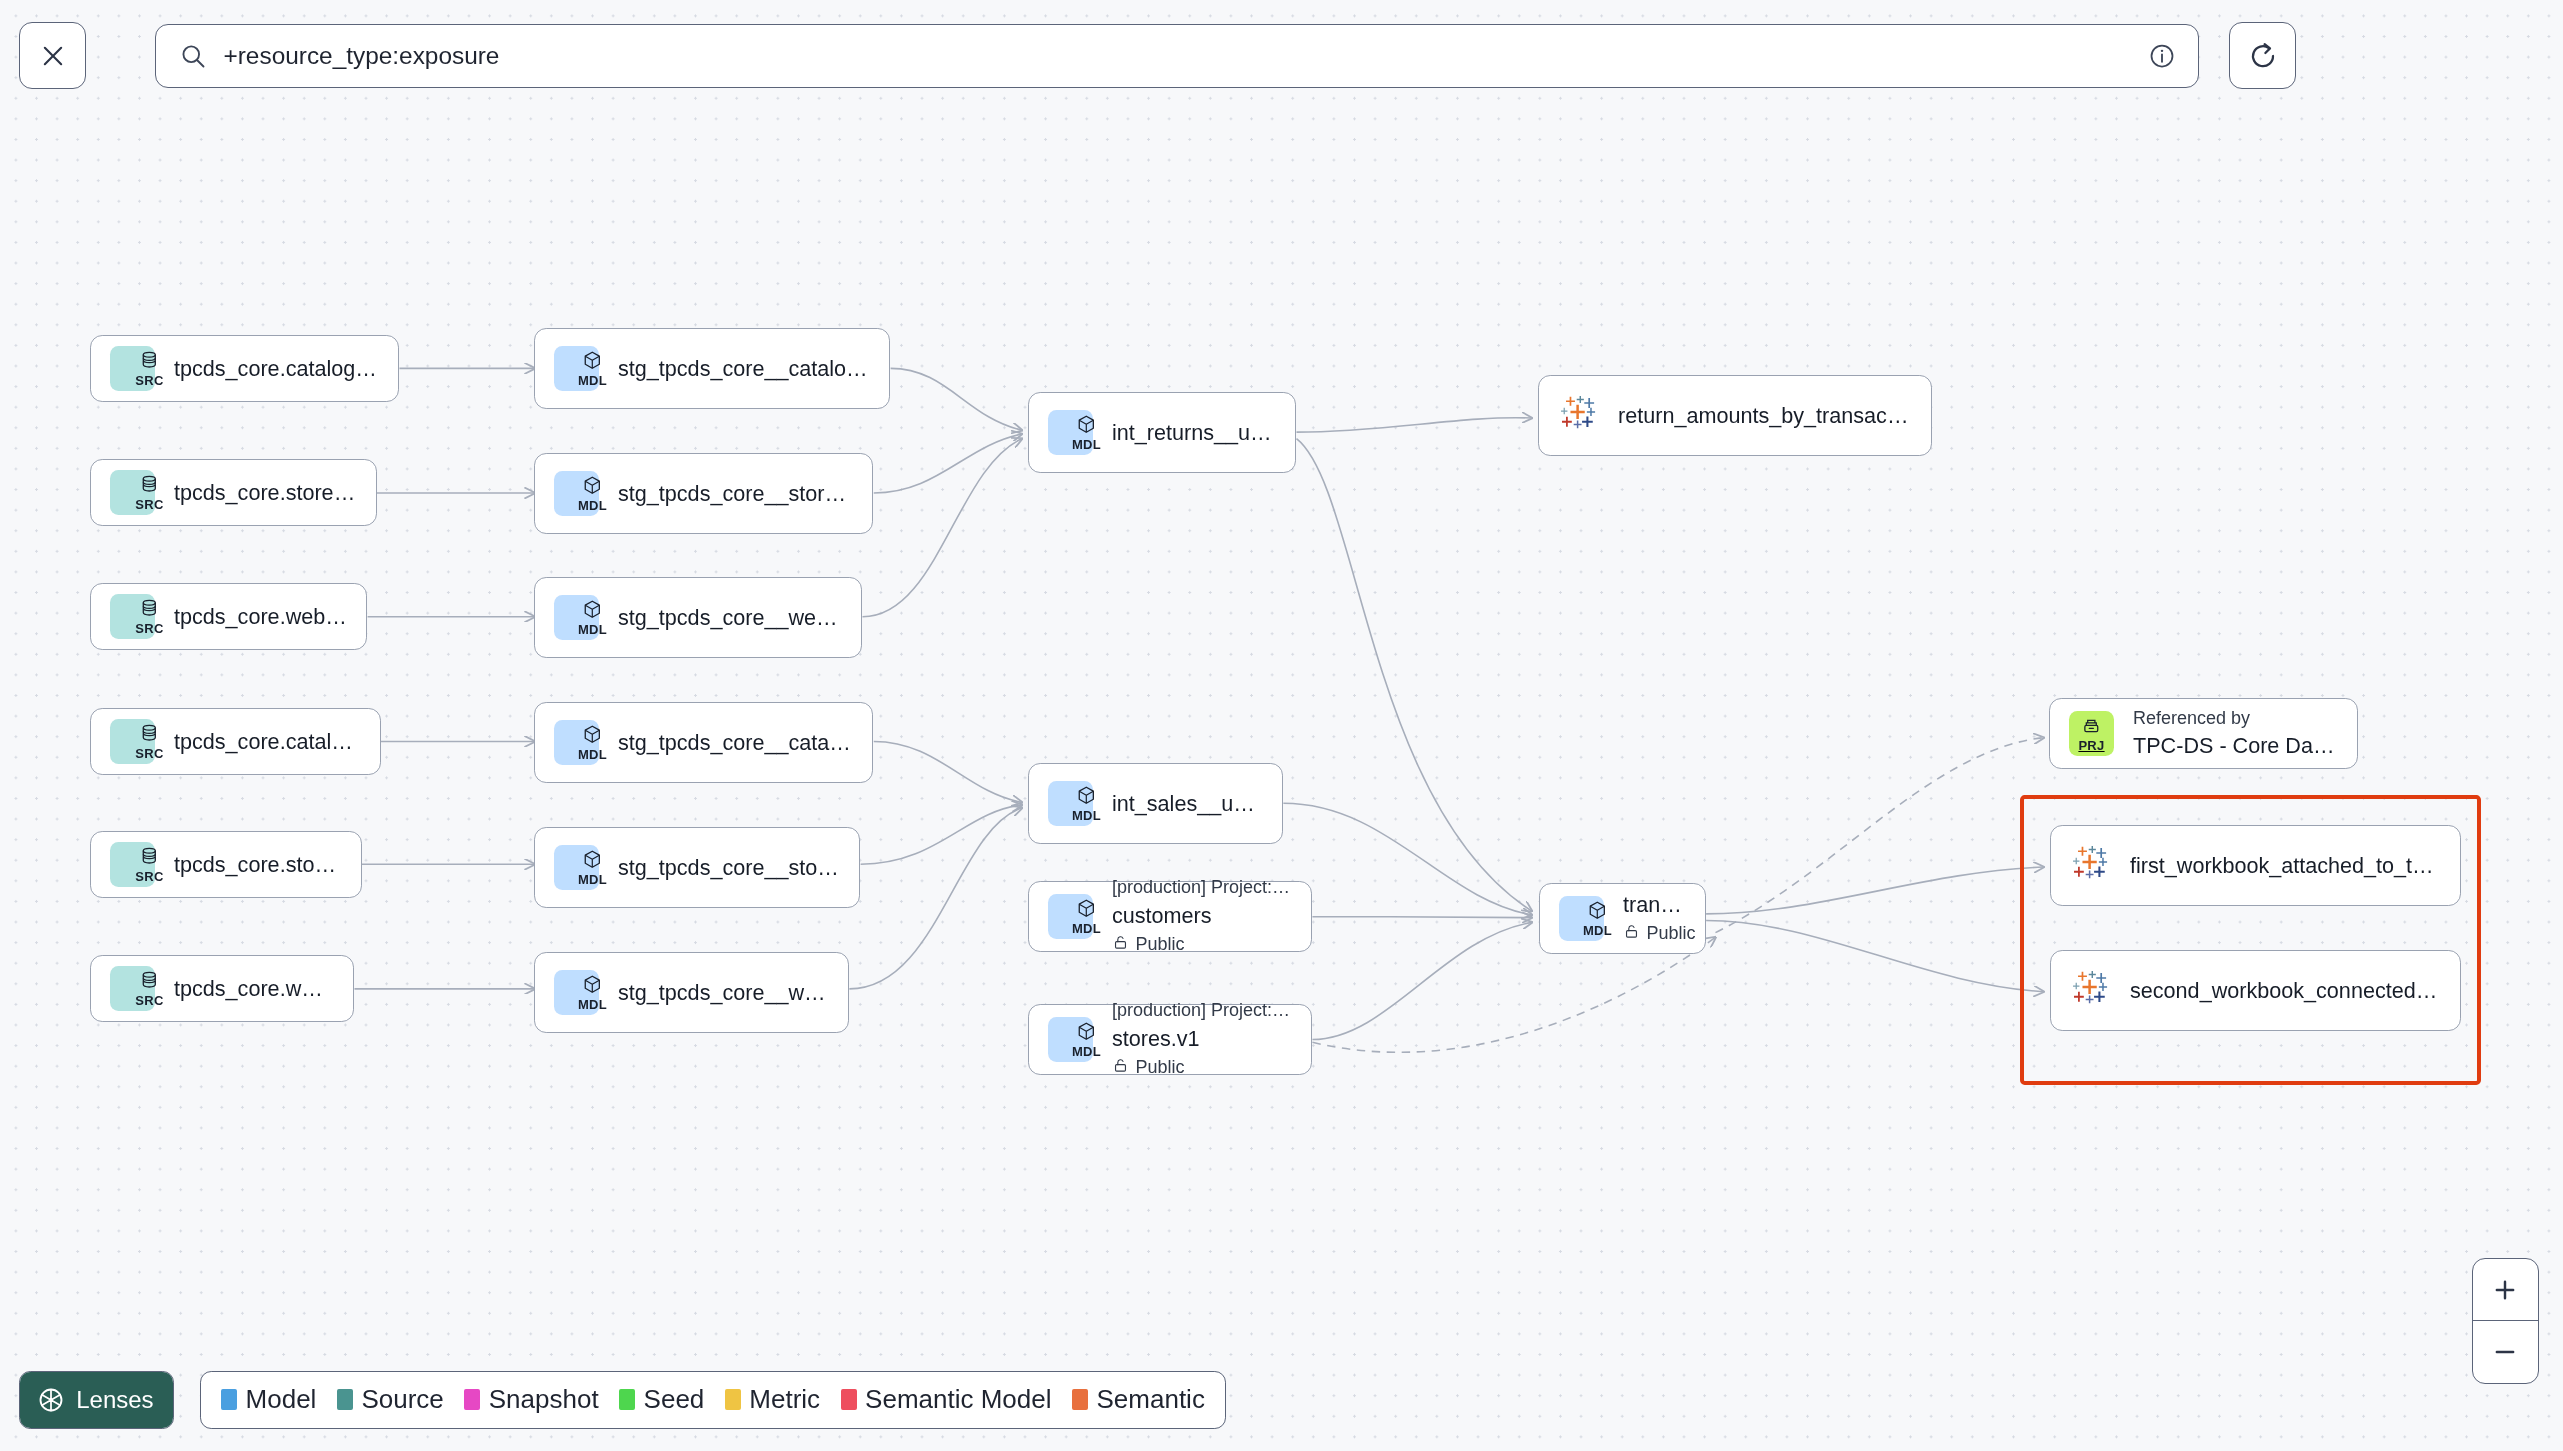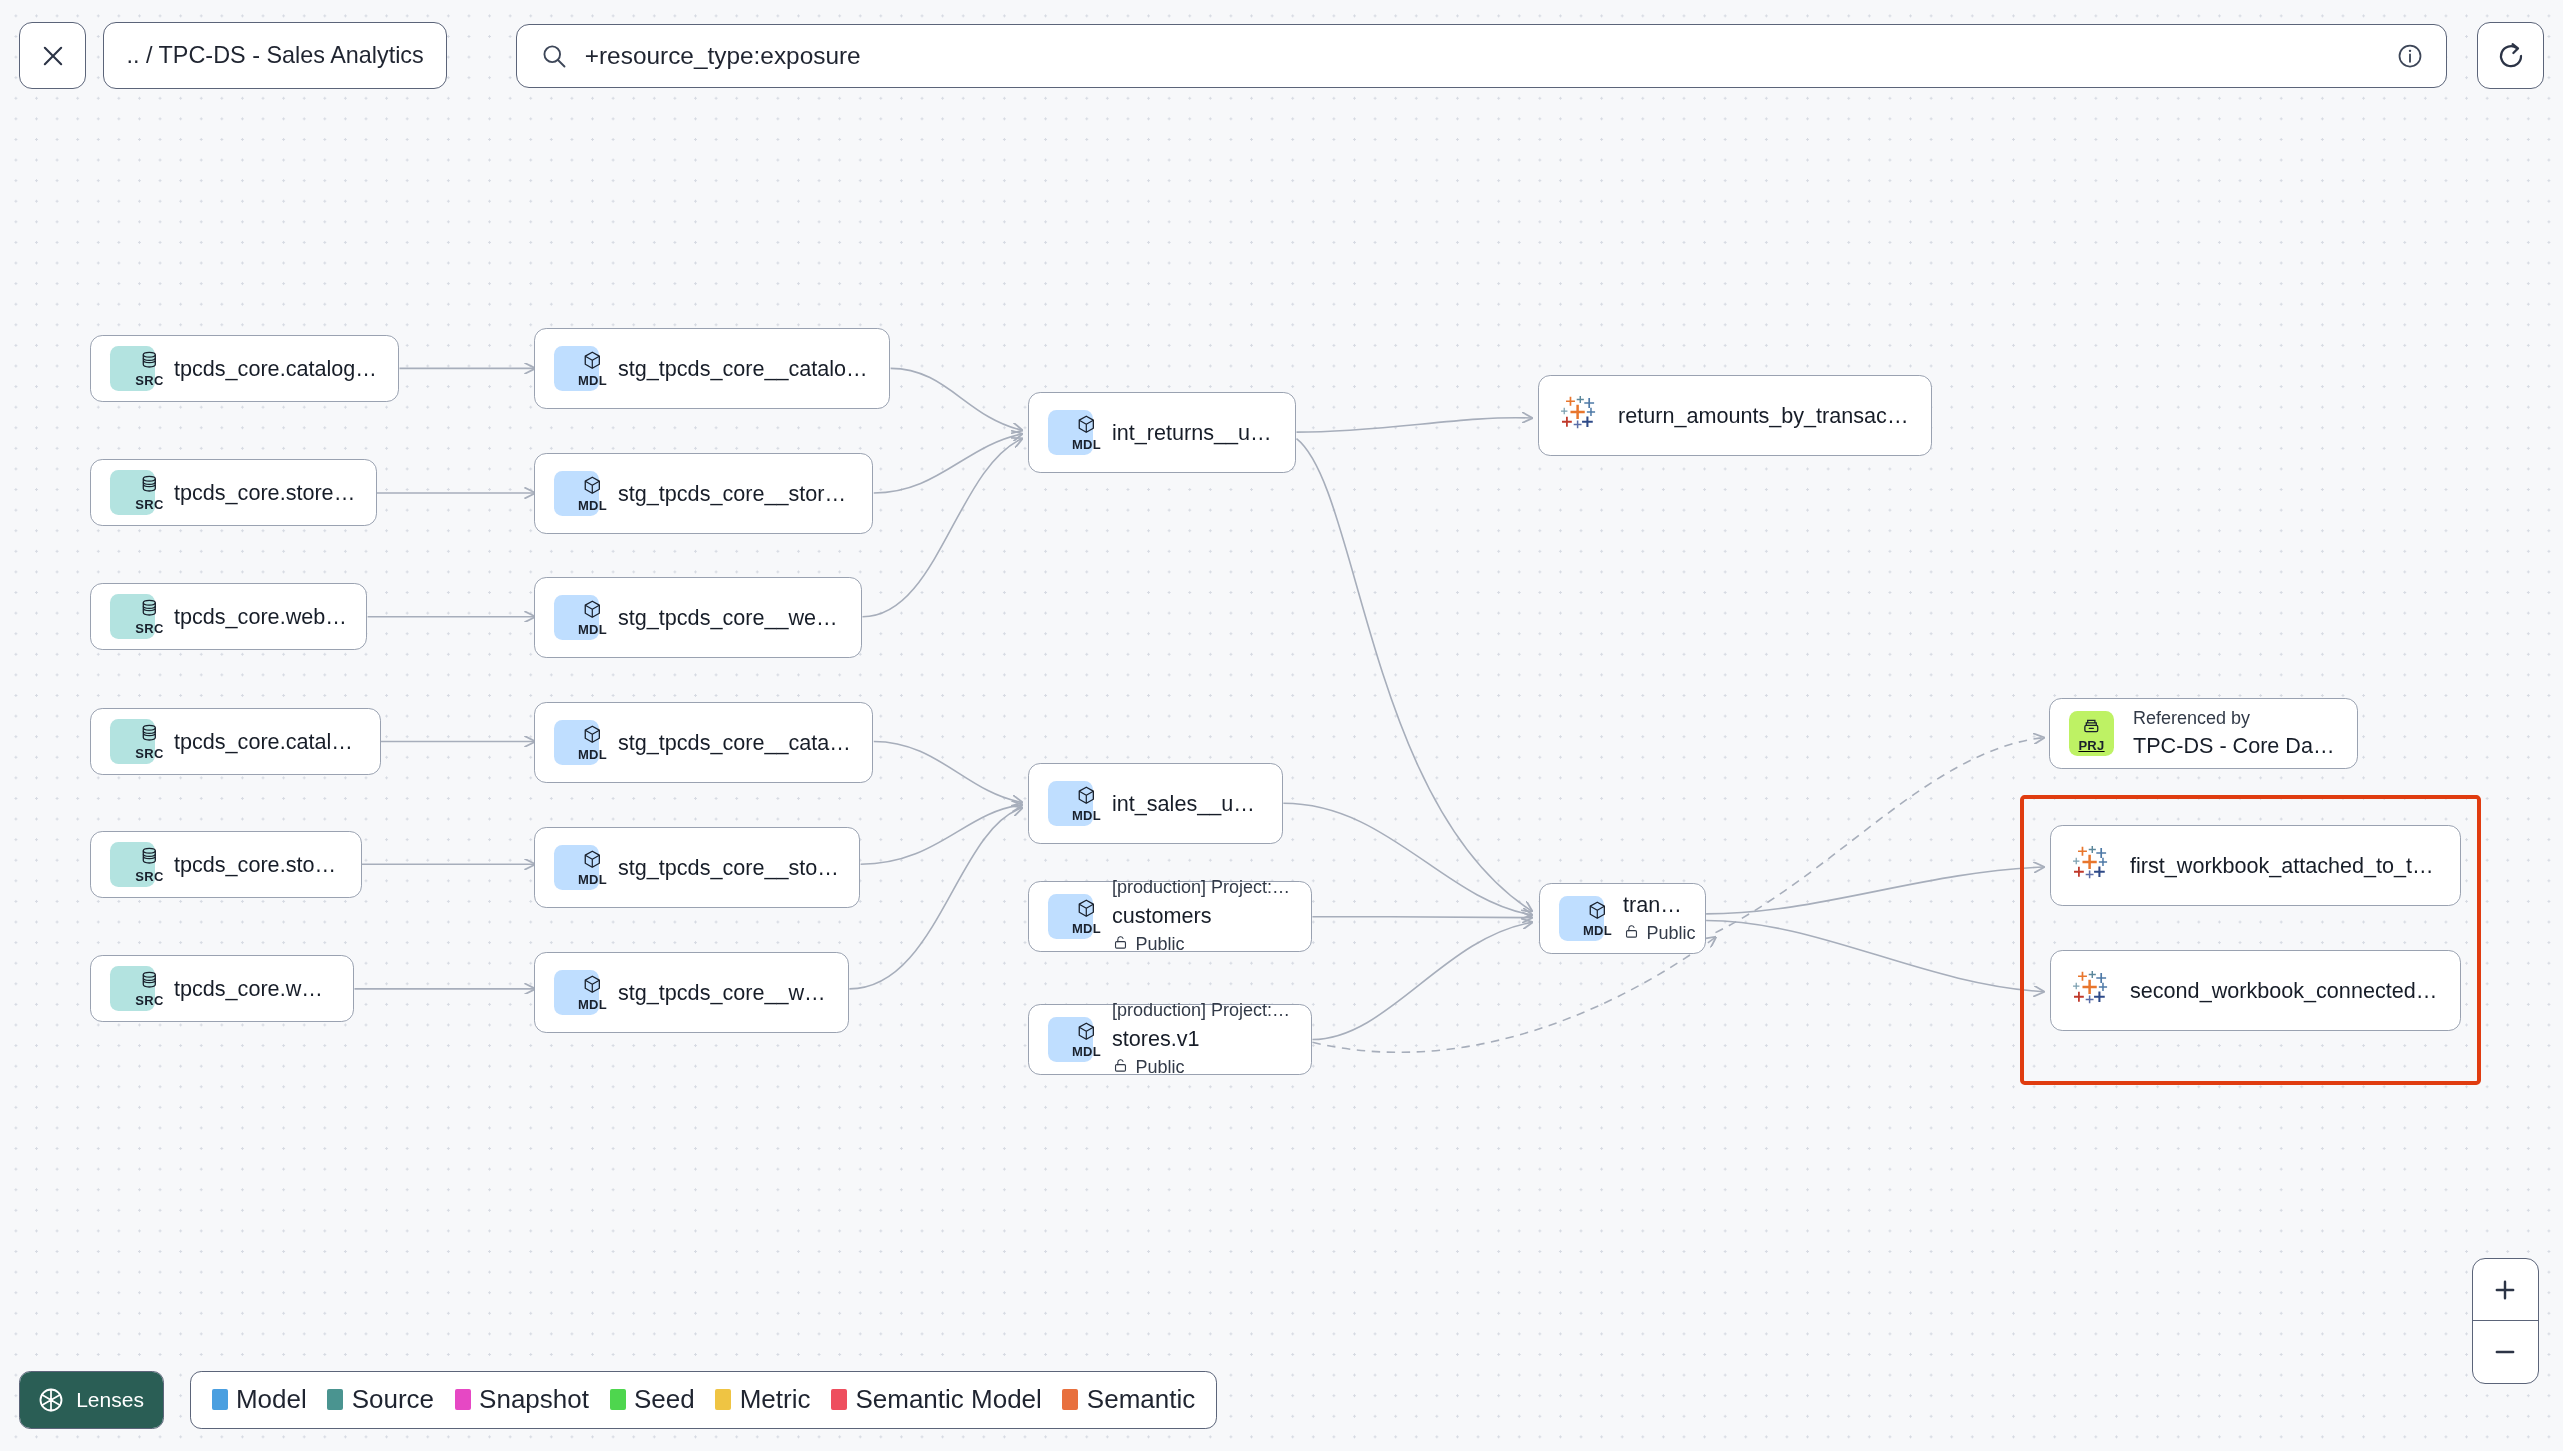--- a/index.html
+++ b/index.html
@@ -162,21 +162,21 @@
     border-radius: 11.2px;
     overflow: hidden;
     background: #fff;
   }
   .lens-btn {
     background: #2a5e55;
     color: #fff;
     display: flex; align-items: center; gap: 11.2px;
     padding: 0 19px 0 17px;
     cursor: pointer;
-    font-size: 21px;
+    font-size: 24px;
   }
   .restype-btn {
     background: #fff;
     display: flex; align-items: center; gap: 13px;
     padding: 0 19px;
     cursor: pointer;
     font-size: 24.4px;
     color: #1f2430;
   }
   .legend {
@@ -545,23 +545,20 @@
     </div>
 
   <div class="highlight-box" id="highlight-box" style="left: 2020px; top: 795px; width: 461px; height: 290px; border-color: rgb(224, 60, 16);"></div>
 
   <div class="header">
     <div class="hdr-btn-square">
       <svg width="28" height="28" viewBox="0 0 24 24">
         <path d="M5 5 L19 19 M19 5 L5 19" stroke="#2c3446" stroke-width="1.8" fill="none" stroke-linecap="round"></path>
       </svg>
     </div>
-    <div class="breadcrumb">
-      <span>.. / TPC-DS - Sales Analytics</span>
-    </div>
     <div class="searchbar">
       <span class="search-icon">
         <svg width="28" height="28" viewBox="0 0 24 24">
           <circle cx="10.5" cy="10.5" r="6.7" fill="none" stroke="#3d4658" stroke-width="1.6"></circle>
           <path d="M15.4 15.4 L21 21" stroke="#3d4658" stroke-width="1.6" stroke-linecap="round"></path>
         </svg>
       </span>
       <span class="search-value" title="Search lineage">+resource_type:exposure</span>
       <span class="info-icon">
         <svg width="28" height="28" viewBox="0 0 24 24">

